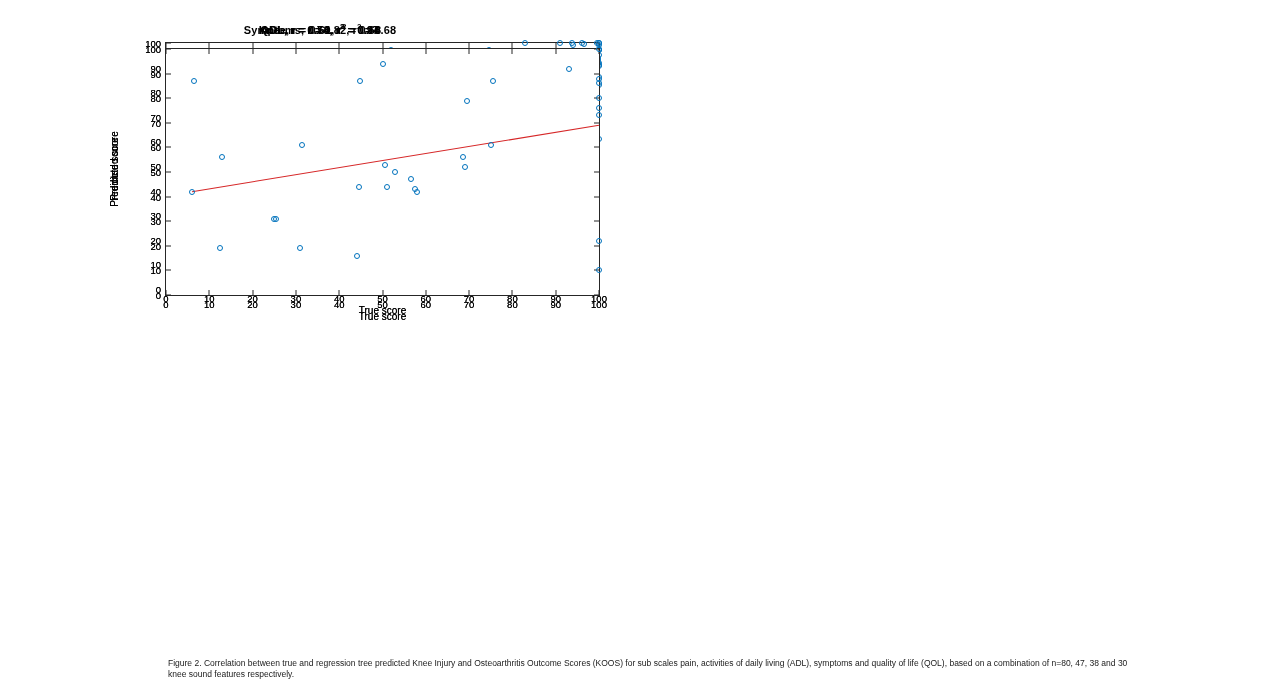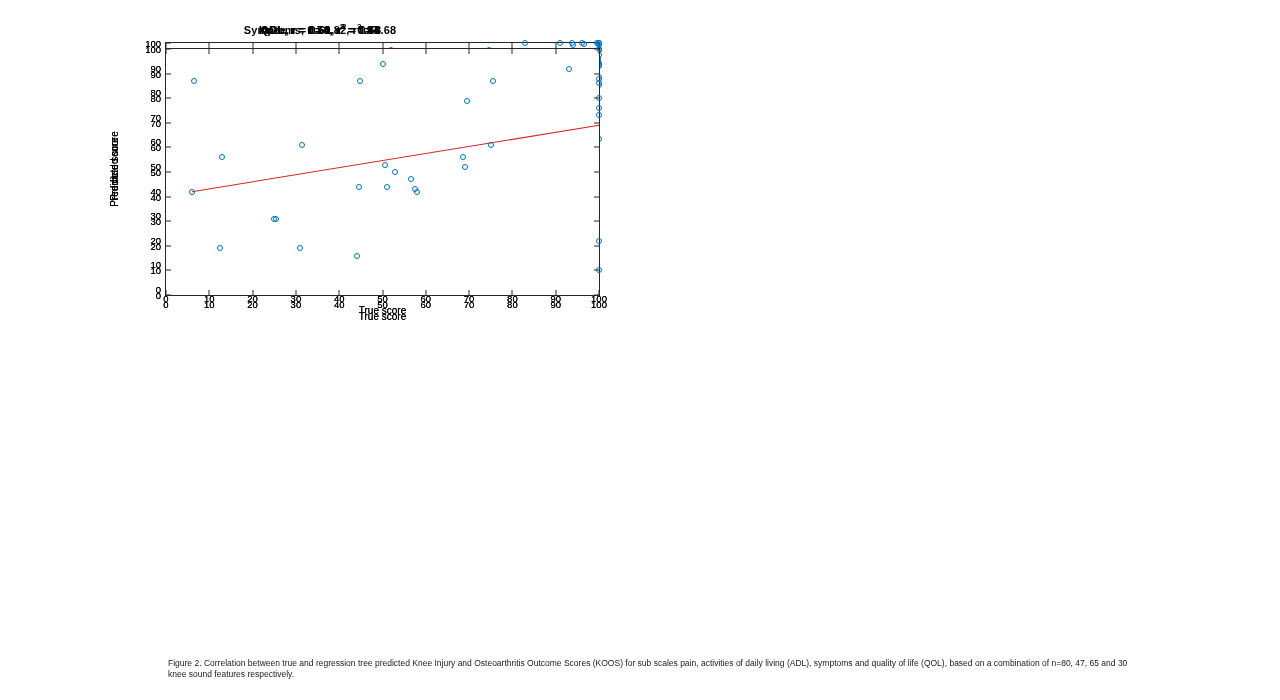--- a/index.html
+++ b/index.html
@@ -602,13 +602,13 @@
         <div class="pt" style="left: 433px; top: 59.04px; border-color: rgb(0, 114, 189);"></div>
         <div class="pt" style="left: 433px; top: 66.42px; border-color: rgb(0, 114, 189);"></div>
         <div class="pt" style="left: 433px; top: 191.88px; border-color: rgb(0, 114, 189);"></div>
         <div class="pt" style="left: 433px; top: 221.4px; border-color: rgb(0, 114, 189);"></div>
       </div>
     <div class="xlabel">True score</div>
   </div>
 
 </div>
 
-<div class="caption">Figure 2. Correlation between true and regression tree predicted Knee Injury and Osteoarthritis Outcome Scores (KOOS) for sub scales pain, activities of daily living (ADL), symptoms and quality of life (QOL), based on a combination of n=80, 47, 65 and 30 knee sound features respectively.</div>
+<div class="caption">Figure 2. Correlation between true and regression tree predicted Knee Injury and Osteoarthritis Outcome Scores (KOOS) for sub scales pain, activities of daily living (ADL), symptoms and quality of life (QOL), based on a combination of n=80, 47, 38 and 30 knee sound features respectively.</div>
 
 </body></html>

